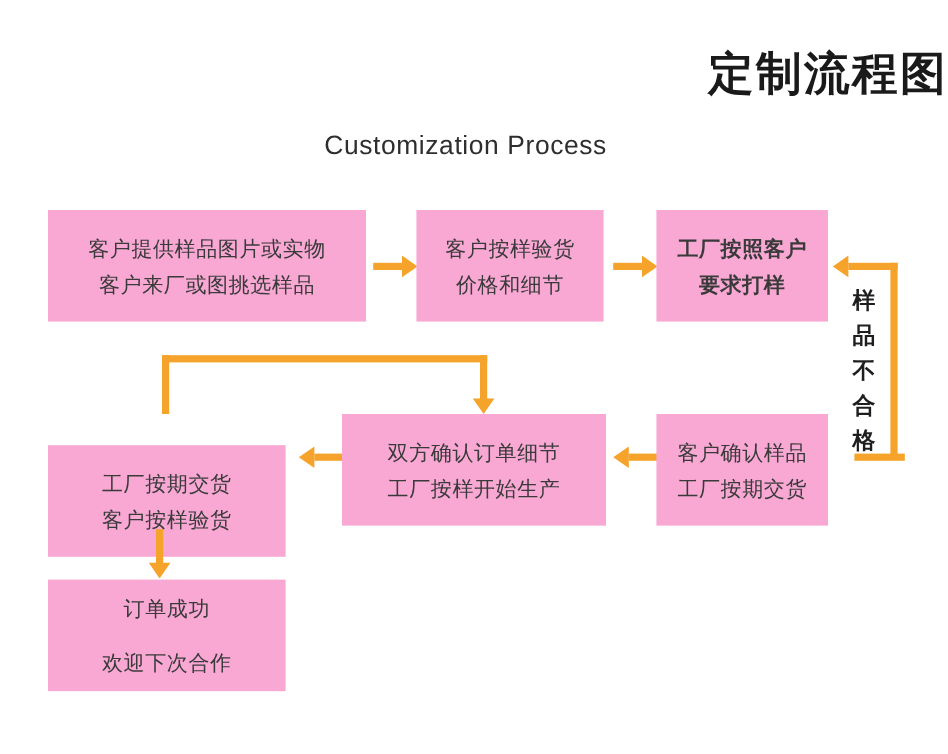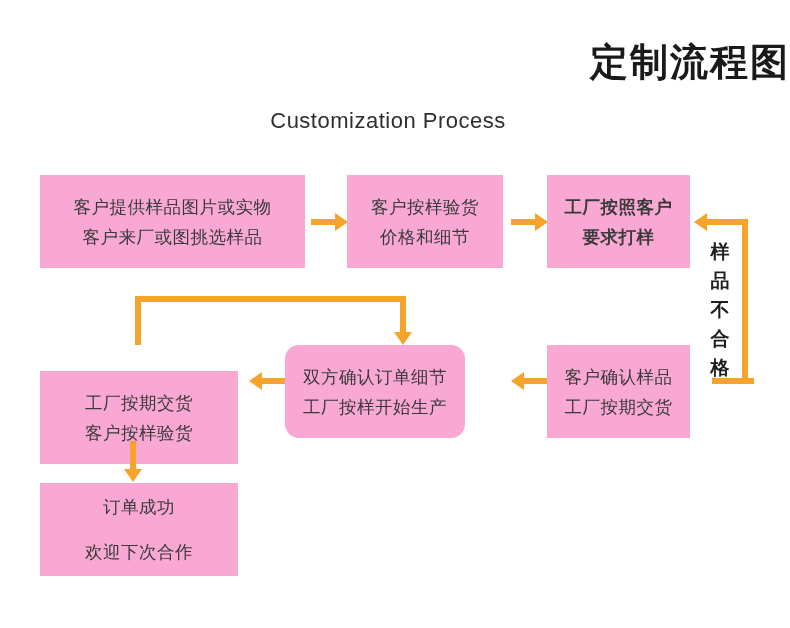--- a/index.html
+++ b/index.html
@@ -156,21 +156,21 @@
   <div class="arrow-d" style="left:394px; top:332px;"></div>
 
   <div class="box" style="left:40px; top:335px; width:198px; height:93px;margin-top:36px;">
     <span class="line">工厂按期交货</span>
     <span class="line">客户按样验货</span>
   </div>
 
   <div class="seg-h" style="left:262px; top:378px; width:26px;"></div>
   <div class="arrow-l" style="left:249px; top:372px;"></div>
 
-  <div class="box" style="left:285px; top:345px; width:180px; height:93px;border-radius:14px;">
+  <div class="box" style="left:285px; top:345px; width:220px; height:93px;">
     <span class="line">双方确认订单细节</span>
     <span class="line">工厂按样开始生产</span>
   </div>
 
   <div class="seg-h" style="left:524px; top:378px; width:26px;"></div>
   <div class="arrow-l" style="left:511px; top:372px;"></div>
 
   <div class="box" style="left:547px; top:345px; width:143px; height:93px;">
     <span class="line">客户确认样品</span>
     <span class="line">工厂按期交货</span>

